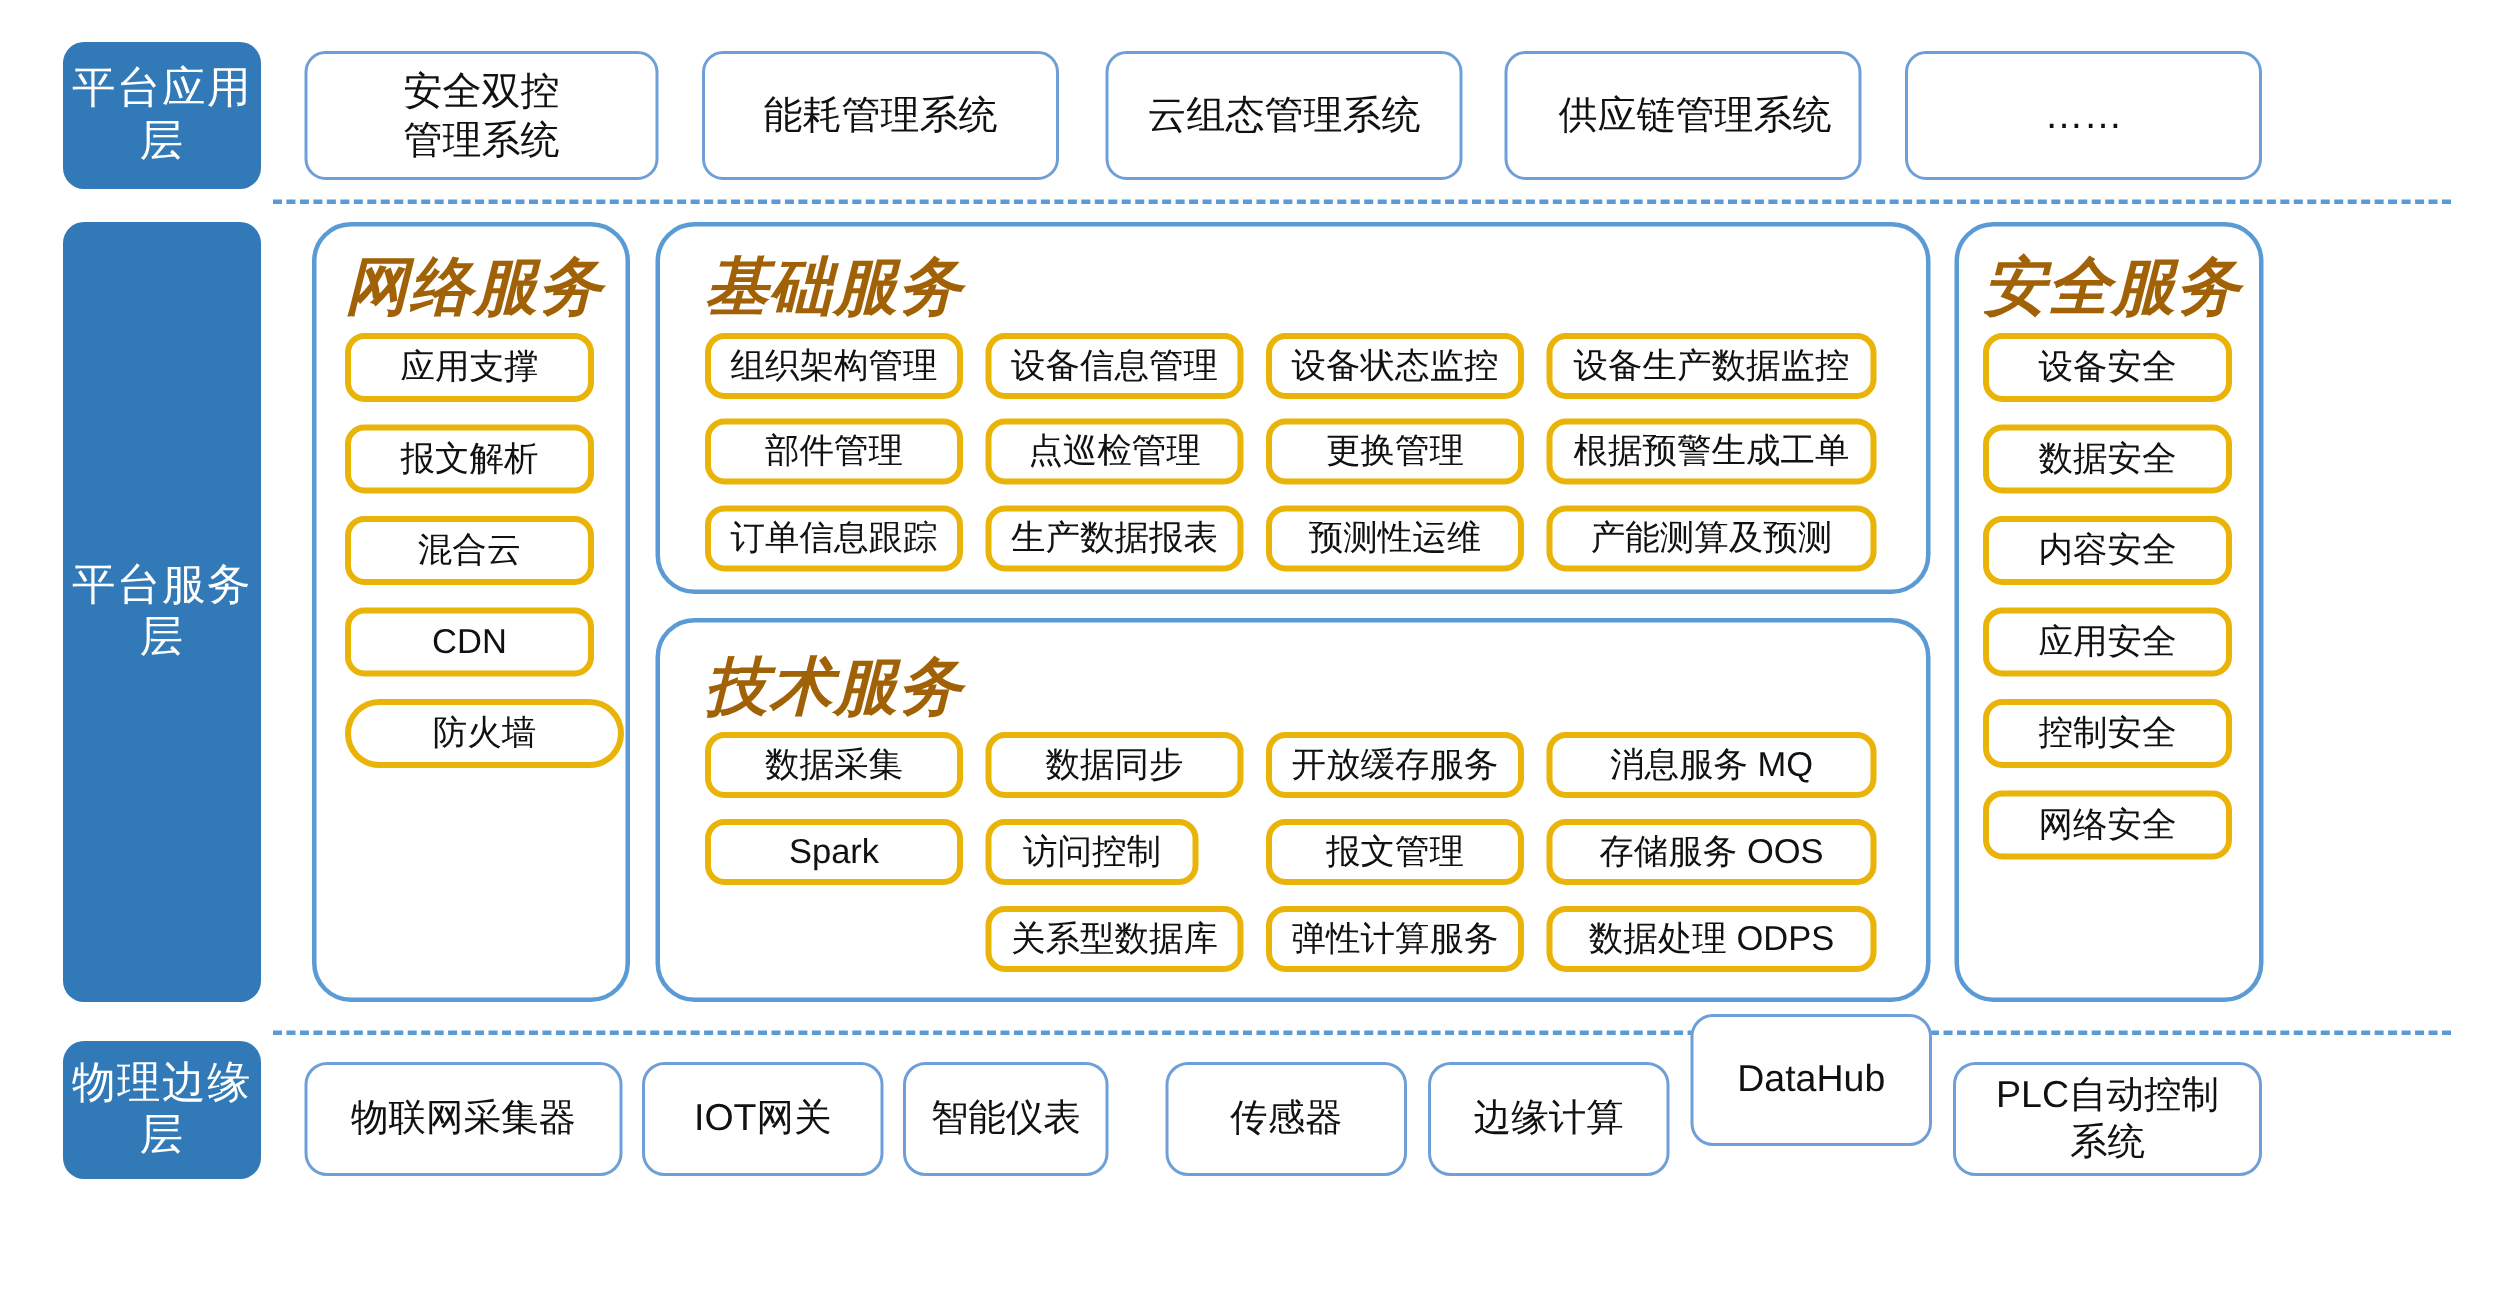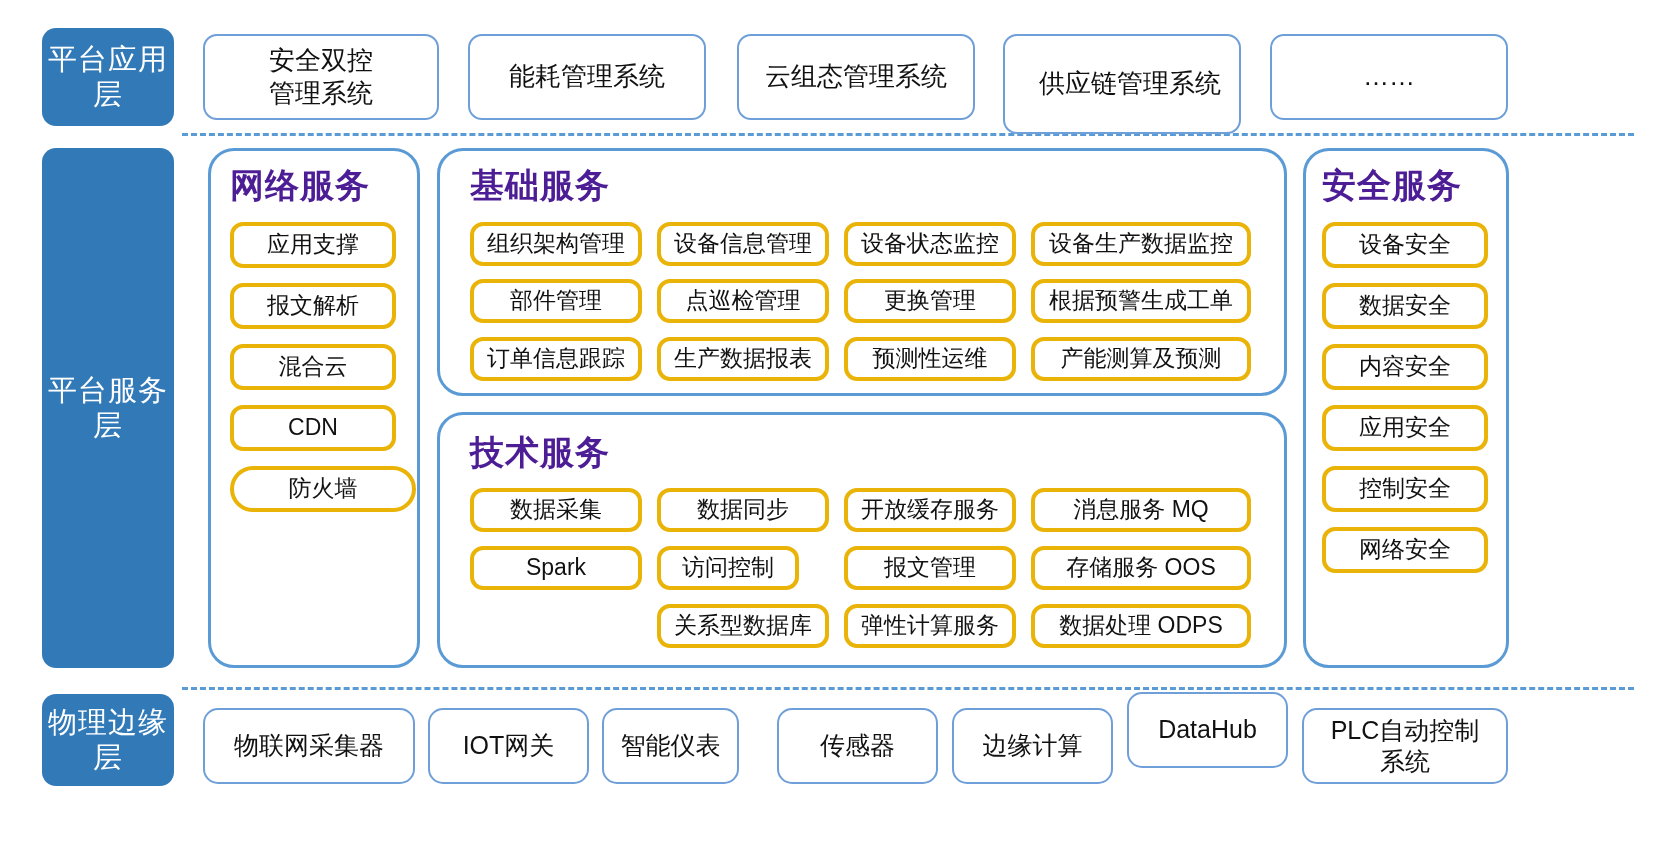--- a/index.html
+++ b/index.html
@@ -77,25 +77,26 @@
     text-align: center;
     font-size: 26px;
     line-height: 1.28;
     color: #111111;
     padding: 2px 6px;
   }
 
   
   .group-title {
     position: absolute;
-    color: #4c1d95;
+    color: #a16207;
     font-weight: bold;
-    font-size: 34px;
+    font-size: 42px;
     letter-spacing: 1px;
     white-space: nowrap;
+    font-style: italic;
   }
 
   
   .chip {
     position: absolute;
     border: 4px solid #eab308;
     border-radius: 13px;
     background: #ffffff;
     box-sizing: border-box;
     display: flex;
@@ -136,21 +137,21 @@
   <div class="layer-pill" id="layer-svc">平台服务层</div>
 
   <div class="layer-pill" id="layer-edge">物理边缘层</div>
 
   <div class="divider" id="divider-top"></div>
   <div class="divider" id="divider-bottom"></div>
 
   <div class="app-box" style="left:203px; top:34px; width:236px; height:86px;">安全双控<br>管理系统</div>
   <div class="app-box" style="left:468px; top:34px; width:238px; height:86px;">能耗管理系统</div>
   <div class="app-box" style="left:737px; top:34px; width:238px; height:86px;">云组态管理系统</div>
-  <div class="app-box" style="left:1003px; top:34px; width:238px; height:100px;padding-left:22px;">供应链管理系统</div>
+  <div class="app-box" style="left:1003px; top:34px; width:238px; height:86px;padding-left:22px;">供应链管理系统</div>
   <div class="app-box" style="left:1270px; top:34px; width:238px; height:86px;">……</div>
 
   <div class="card group-card" style="left:208px; top:148px; width:212px; height:520px;"></div>
   <div class="group-title" style="left:230px; top:163px;">网络服务</div>
 
   <div class="chip" style="left:230px; top:222px; width:166px; height:46px;">应用支撑</div>
   <div class="chip" style="left:230px; top:283px; width:166px; height:46px;">报文解析</div>
   <div class="chip" style="left:230px; top:344px; width:166px; height:46px;">混合云</div>
   <div class="chip" style="left:230px; top:405px; width:166px; height:46px;">CDN</div>
   <div class="chip" style="left:230px; top:466px; width:186px; height:46px;border-radius:23px;">防火墙</div>
@@ -198,16 +199,16 @@
   <div class="chip" style="left:1322px; top:344px; width:166px; height:46px;">内容安全</div>
   <div class="chip" style="left:1322px; top:405px; width:166px; height:46px;">应用安全</div>
   <div class="chip" style="left:1322px; top:466px; width:166px; height:46px;">控制安全</div>
   <div class="chip" style="left:1322px; top:527px; width:166px; height:46px;">网络安全</div>
 
   <div class="edge-box" style="left:203px; top:708px; width:212px; height:76px;">物联网采集器</div>
   <div class="edge-box" style="left:428px; top:708px; width:161px; height:76px;">IOT网关</div>
   <div class="edge-box" style="left:602px; top:708px; width:137px; height:76px;">智能仪表</div>
   <div class="edge-box" style="left:777px; top:708px; width:161px; height:76px;">传感器</div>
   <div class="edge-box" style="left:952px; top:708px; width:161px; height:76px;">边缘计算</div>
-  <div class="edge-box" style="left:1127px; top:692px; width:161px; height:76px;">DataHub</div>
+  <div class="edge-box" style="left:1127px; top:676px; width:161px; height:88px;">DataHub</div>
   <div class="edge-box" style="left:1302px; top:708px; width:206px; height:76px;">PLC自动控制<br>系统</div>
 
 </div>
 
 </body></html>

